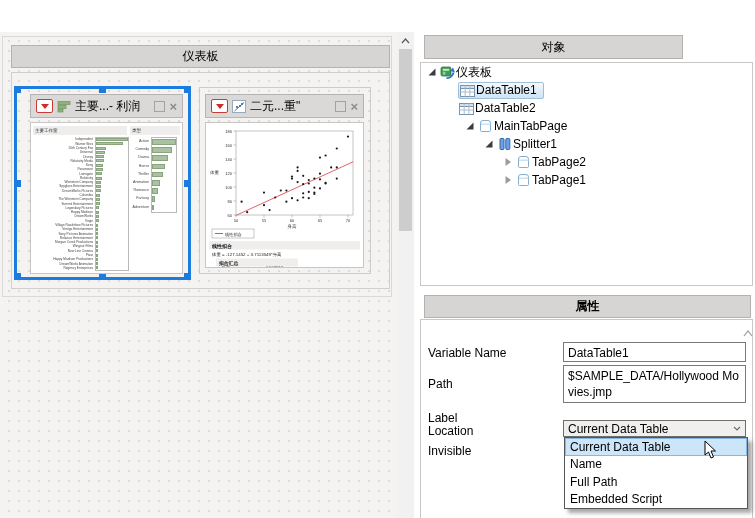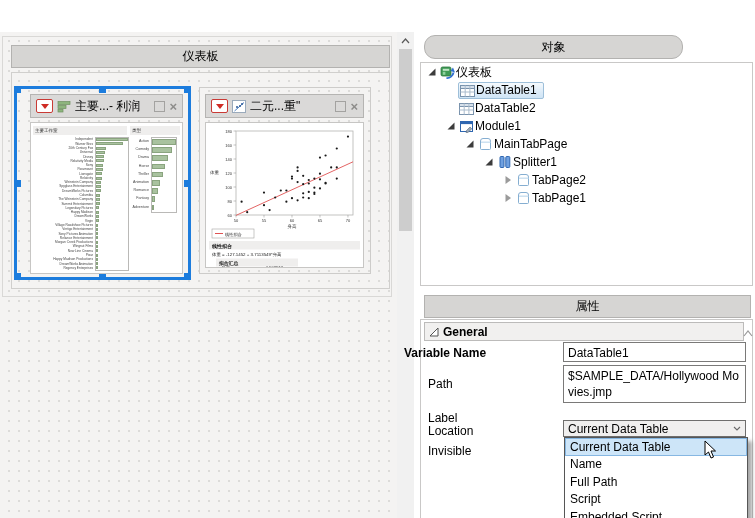--- a/index.html
+++ b/index.html
@@ -45,30 +45,30 @@
     white-space:nowrap; line-height:4px; }
   .mini-lab2 { font-size:3.6px; line-height:5px; }
 
   
   .sbar { left:397px; top:0; width:17px; height:518px; background:#f1f1f1; }
   .sb-thumb { left:399px; top:17px; width:13px; height:182px; background:#cdcdcd; }
   .sb-up { left:397px; top:2px; width:17px; height:14px; display:flex; align-items:center; justify-content:center; }
 
   
   .rpanel { left:414px; top:0; width:341px; height:518px; background:#fff; }
-  .obj-header { left:424px; top:3px; width:259px; height:24px; line-height:22px;border-radius:11px; }
+  .obj-header { left:424px; top:3px; width:259px; height:24px; line-height:22px; }
   .tree-box { left:420px; top:30px; width:333px; height:224px; border:1px solid #c9c8c7; background:#fff; overflow:hidden; }
   .tree-row { height:18px; display:flex; align-items:center; font-size:12px; color:#000; }
   .tw { display:inline-flex; align-items:center; justify-content:center; flex:0 0 auto; }
   .exp { width:15px; height:12px; }
   .ticon { width:17px; height:15px; }
   .hl { display:inline-flex; align-items:center; border:1px solid #9ebfd9; border-radius:2px;
     background:linear-gradient(180deg,#f6fafd 0%,#dcebf8 60%,#cfe4f5 100%); padding-right:6px; }
 
-  .prop-header { left:424px; top:263px; width:327px; height:23px; line-height:21px; }
+  .prop-header { left:424px; top:263px; width:327px; height:23px; line-height:21px;font-weight:bold; }
   .prop-box { left:420px; top:287px; width:333px; height:229px; border:1px solid #c9c8c7; background:#fff; }
   .general-bar { left:424px; top:290px; width:320px; height:19px; background:#f1f0ef; border:1px solid #bcbbba;
     display:flex; align-items:center; gap:4px; padding:0 4px; font-size:12px; font-weight:bold; color:#000; }
   .chev-up { left:743px; top:291px; color:#9a9a9a; }
   .flabel { font-size:12px; color:#000; }
   .tbox { background:#fff; border:1px solid #7a7978; font-size:12px; color:#000; padding:2px 4px; line-height:16px; overflow:hidden; }
   .combo { background:#f0efee; border:1px solid #6f6e6d; font-size:12px; color:#000;
     display:flex; align-items:center; padding:0 4px; }
   .combo .cv { flex:1; }
   .ddlist { left:564px; top:405px; width:184px; background:#fff; border:1px solid #565656;
@@ -353,35 +353,20 @@
           <svg width="15" height="13">
             <rect x="0.5" y="1.5" width="14" height="11" fill="#fff" stroke="#7a93ad"></rect>
             <rect x="0.5" y="1.5" width="14" height="3" fill="#d7e1eb" stroke="#7a93ad"></rect>
             <line x1="5.2" y1="1.5" x2="5.2" y2="12.5" stroke="#aabccd"></line>
             <line x1="9.9" y1="1.5" x2="9.9" y2="12.5" stroke="#aabccd"></line>
             <line x1="0.5" y1="8" x2="14.5" y2="8" stroke="#aabccd"></line>
           </svg>
         </span>
         <span>DataTable2</span>
       </div>
-      <div class="tree-row" style="padding-left: 22px;">
-        <span class="tw exp">
-          <svg width="10" height="10">
-            <polygon points="8.5,1.5 8.5,8.5 1.5,8.5" fill="#3c3c3c"></polygon>
-          </svg>
-        </span>
-        <span class="tw ticon">
-          <svg width="14" height="13">
-            <rect x="0.5" y="1.5" width="12" height="10" fill="#fff" stroke="#2e66b0"></rect>
-            <rect x="0.5" y="1.5" width="12" height="2.6" fill="#2e66b0"></rect>
-            <path d="M6.5,10.5 l3.5,-3.5 1.8,1.8 -3.5,3.5 -2.2,0.4 z" fill="#9aa7b5" stroke="#5a6a7a" stroke-width="0.6"></path>
-          </svg>
-        </span>
-        <span>Module1</span>
-      </div>
       <div class="tree-row" style="padding-left: 41px;">
         <span class="tw exp">
           <svg width="10" height="10">
             <polygon points="8.5,1.5 8.5,8.5 1.5,8.5" fill="#3c3c3c"></polygon>
           </svg>
         </span>
         <span class="tw ticon">
           <svg width="13" height="14">
             <path d="M1.5,4 a2.5,2.5 0 0 1 2.5,-2.5 h5 a2.5,2.5 0 0 1 2.5,2.5 v7.5 a1,1 0 0 1 -1,1 h-8 a1,1 0 0 1 -1,-1 z" fill="#fff" stroke="#85aed1"></path>
             <path d="M2,5.2 h9.5" stroke="#c9dff0" stroke-width="1.4"></path>
@@ -431,33 +416,27 @@
         </span>
         <span>TabPage1</span>
       </div>
     </div>
 
   <div class="abs gray-header prop-header">
     <span>属性</span>
   </div>
   <div class="abs prop-box"></div>
 
-  <div class="abs general-bar">
-    <svg width="10" height="10">
-        <polygon points="1,9 9,9 9,1" fill="#fff" stroke="#555" stroke-width="1"></polygon>
-      </svg>
-    <span>General</span>
-  </div>
   <div class="abs chev-up">
     <svg width="10" height="7">
         <polyline points="1,6 5,1 9,6" fill="none" stroke="#9a9a9a" stroke-width="1.2"></polyline>
       </svg>
   </div>
 
-  <div class="abs flabel" style="left:404px; top:314px;font-weight:bold;">Variable Name</div>
+  <div class="abs flabel" style="left:428px; top:314px;">Variable Name</div>
   <div class="abs tbox" style="left:563px; top:310px; width:183px; height:20px;">DataTable1</div>
 
   <div class="abs flabel" style="left:428px; top:345px;">Path</div>
   <div class="abs tbox" style="left:563px; top:333px; width:183px; height:38px; white-space:normal; word-break:break-all;">$SAMPLE_DATA/Hollywood Movies.jmp</div>
 
   <div class="abs flabel" style="left:428px; top:379px;">Label</div>
 
   <div class="abs flabel" style="left:428px; top:392px;">Location</div>
   <div class="abs combo" style="left:563px; top:388px; width:183px; height:17px;">
     <span class="cv">Current Data Table</span>
@@ -465,21 +444,20 @@
         <polyline points="1,1 4,4 7,1" fill="none" stroke="#6a6a6a" stroke-width="1.1"></polyline>
       </svg>
   </div>
 
   <div class="abs flabel" style="left:428px; top:412px;">Invisible</div>
 
   <div class="abs ddlist" id="ddlist">
       <div class="dditem hot">Current Data Table</div>
       <div class="dditem">Name</div>
       <div class="dditem">Full Path</div>
-      <div class="dditem">Script</div>
       <div class="dditem">Embedded Script</div>
     </div>
 
   <div class="abs cursor" style="left:704px; top:408px;">
     <svg width="14" height="20">
         <path d="M1,1 L1,15 L4.5,12 L7,18 L9.5,17 L7,11 L11.5,11 Z" fill="#fff" stroke="#000" stroke-width="1"></path>
       </svg>
   </div>
 </div>
 

